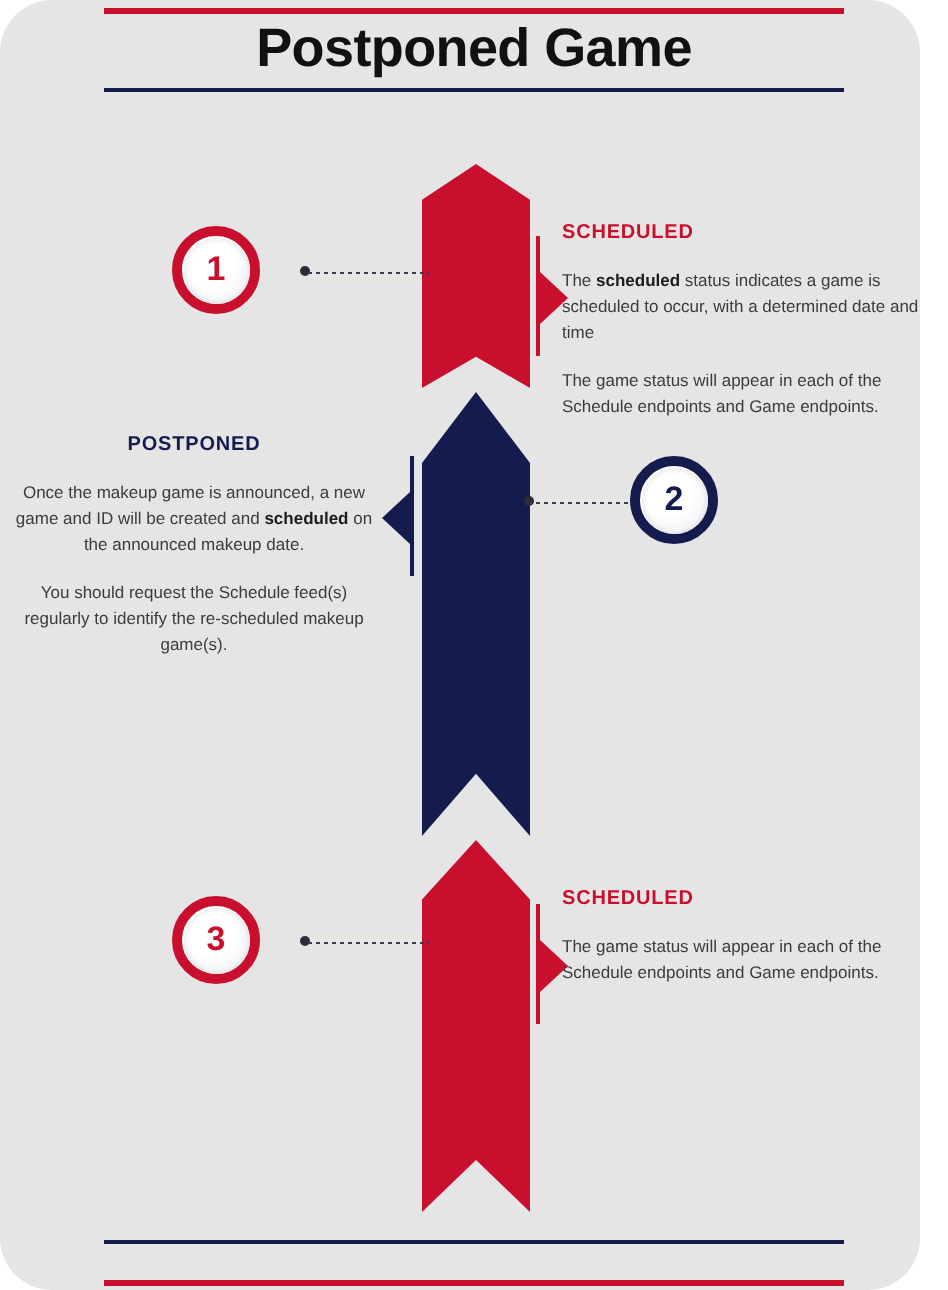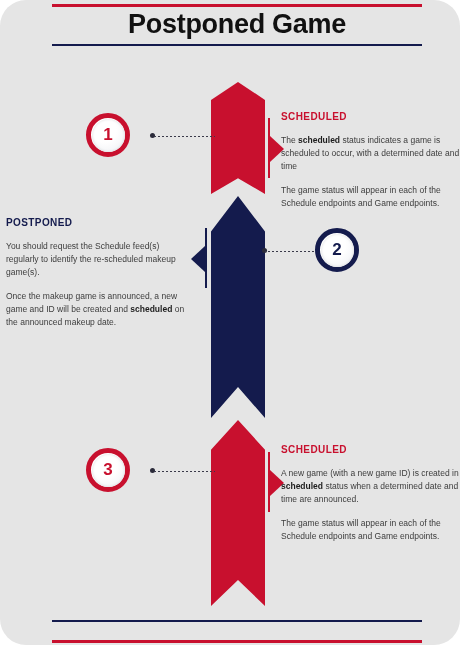--- a/index.html
+++ b/index.html
@@ -158,21 +158,21 @@
     font-size: 10px;
     font-weight: bold;
     letter-spacing: 0.4px;
     margin: 0 0 11px 0;
   }
   .head-red  { color: #C8102E; }
   .head-navy { color: #141B4D; }
 
   #block-scheduled-1 { left: 281px; top: 110px; width: 187px; text-align: left; }
   #block-scheduled-3 { left: 281px; top: 443px; width: 187px; text-align: left; }
-  #block-postponed   { left: 6px;   top: 216px; width: 182px; text-align: left; }
+  #block-postponed   { left: 6px;   top: 216px; width: 182px; text-align: center; }
 </style>
 </head>
 <body>
 
 <div id="page">
 
   <div class="rule rule-red-top"></div>
   <div id="page-title">Postponed Game</div>
   <div class="rule rule-navy-top"></div>
 
@@ -209,26 +209,25 @@
   </div>
 
   <div class="block" id="block-scheduled-1">
     <div class="block-head head-red">SCHEDULED</div>
     <p><span>The </span><b>scheduled</b><span> status indicates a game is scheduled to occur, with a determined date and time</span></p>
     <p>The game status will appear in each of the Schedule endpoints and Game endpoints.</p>
   </div>
 
   <div class="block" id="block-postponed">
     <div class="block-head head-navy">POSTPONED</div>
+    <p><span>Once the makeup game is announced, a new game and ID will be created and </span><b>scheduled</b><span> on the announced makeup date.</span></p>
     <p>You should request the Schedule feed(s) regularly to identify the re-scheduled makeup game(s).</p>
-    <p><span>Once the makeup game is announced, a new game and ID will be created and </span><b>scheduled</b><span> on the announced makeup date.</span></p>
   </div>
 
   <div class="block" id="block-scheduled-3">
     <div class="block-head head-red">SCHEDULED</div>
-    <p><span>A new game (with a new game ID) is created in </span><b>scheduled</b><span> status when a determined date and time are announced.</span></p>
     <p>The game status will appear in each of the Schedule endpoints and Game endpoints.</p>
   </div>
 
   <div class="rule rule-navy-bot"></div>
   <div class="rule rule-red-bot"></div>
 
 </div>
 
 </body></html>

